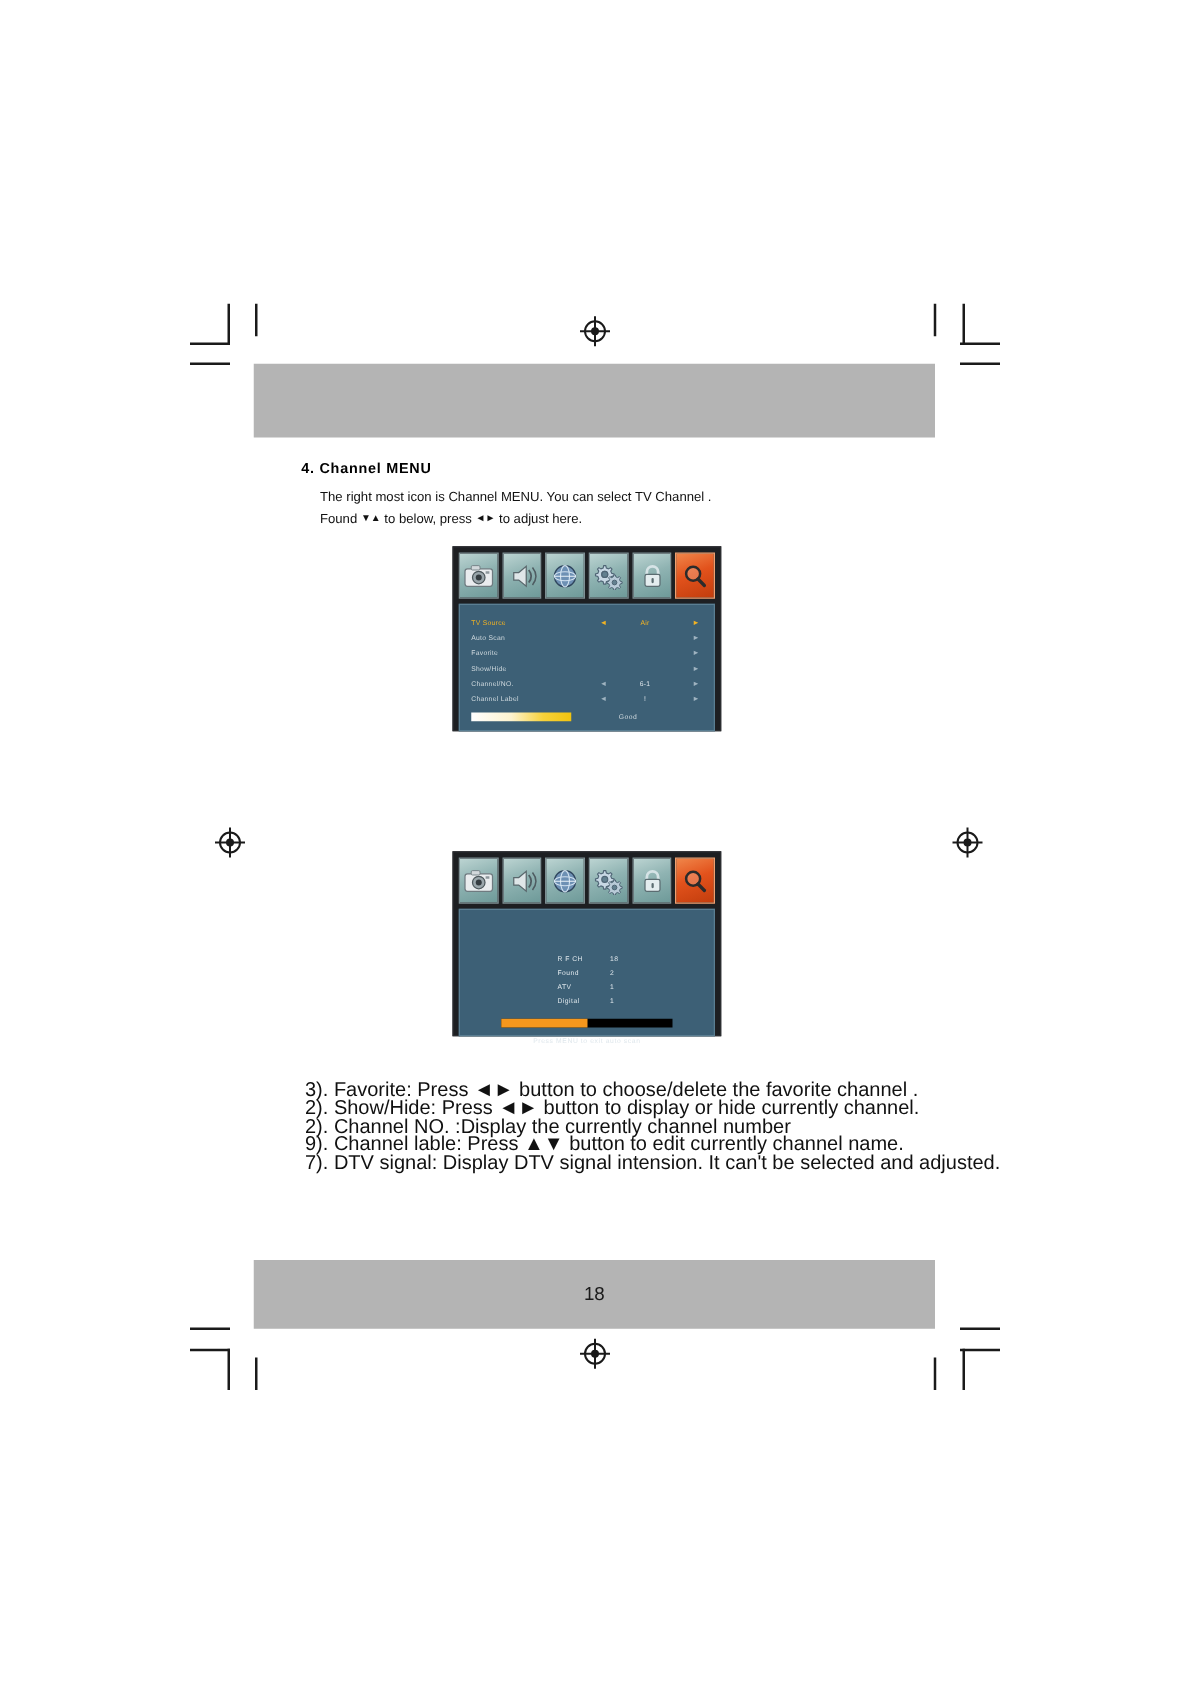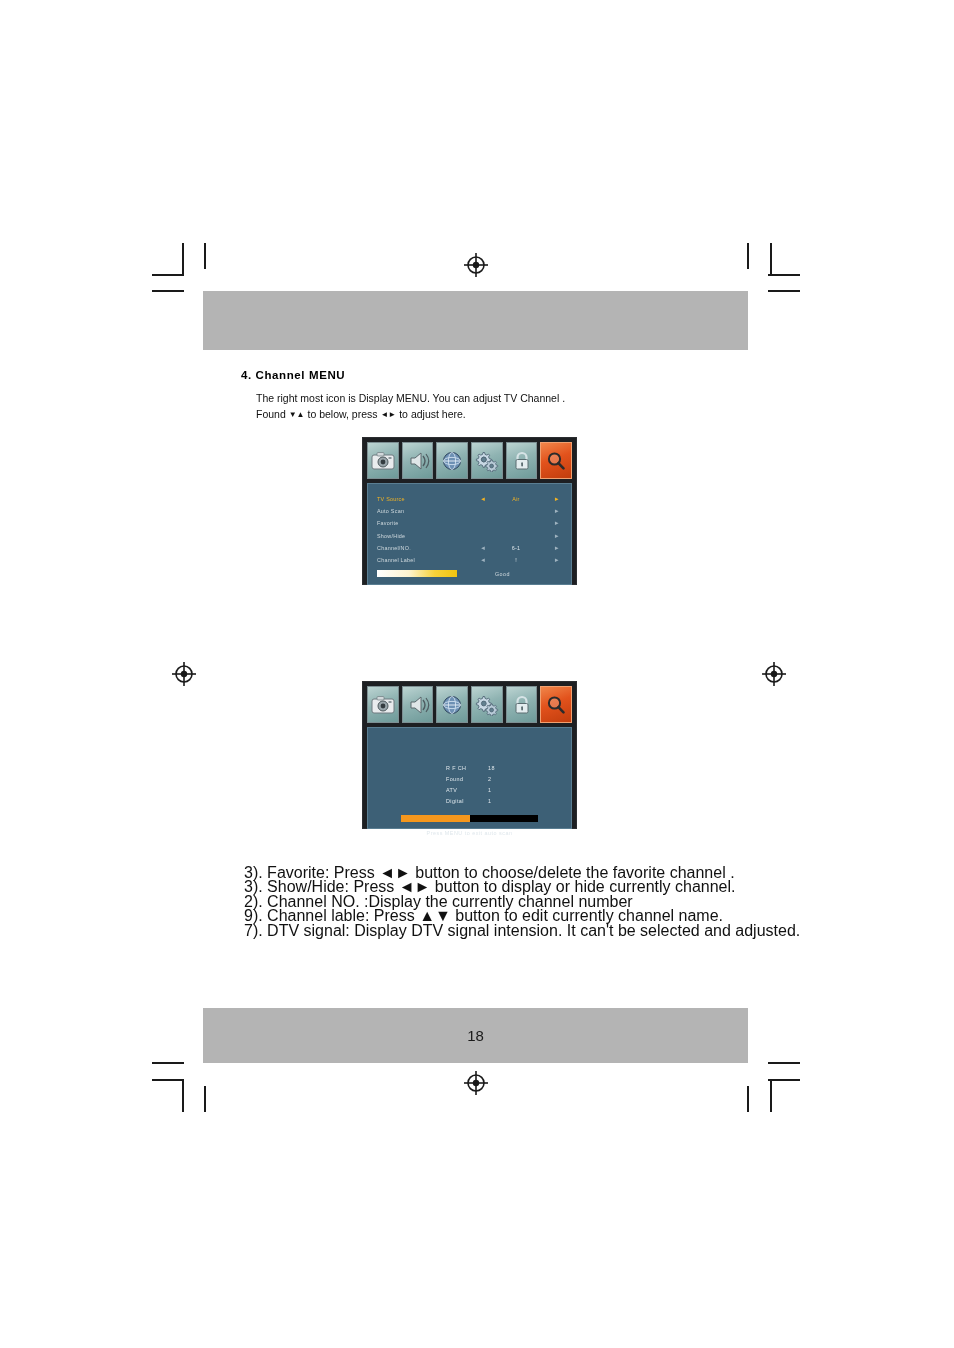--- a/index.html
+++ b/index.html
@@ -135,21 +135,21 @@
   </div>
 
   <div class="band" id="header-band"></div>
   <div class="band" id="footer-band">
     <span id="page-number">18</span>
   </div>
 
   <div id="section-title">4. Channel  MENU</div>
 
   <div id="intro-block">
-    <div>The right most icon is Display MENU. You can adjust TV Channel .</div>
+    <div>The right most icon is Channel MENU. You can select TV Channel .</div>
     <div>
       <span>Found</span>
       <span class="arw">▼▲</span>
       <span>to below, press</span>
       <span class="arw">◄►</span>
       <span>to adjust here.</span>
     </div>
   </div>
 
   <div class="osd" id="osd-channel">
@@ -339,19 +339,19 @@
         </div>
       <div id="scan-progress">
         <div id="scan-progress-fill" style="width: 50%;"></div>
       </div>
       <div id="scan-hint">Press  MENU  to  exit  auto scan</div>
     </div>
   </div>
 
   <div id="list-block">
       <div>3). Favorite: Press ◄► button to choose/delete the favorite channel .</div>
-      <div>3). Show/Hide: Press ◄► button to display  or hide currently channel.</div>
+      <div>2). Show/Hide: Press ◄► button to display  or hide currently channel.</div>
       <div>2). Channel NO.  :Display  the currently channel number</div>
       <div>9). Channel lable: Press ▲▼ button to edit currently channel name.</div>
       <div>7). DTV signal: Display DTV signal intension. It can't be selected and  adjusted.</div>
     </div>
 
 </div>
 
 </body></html>

